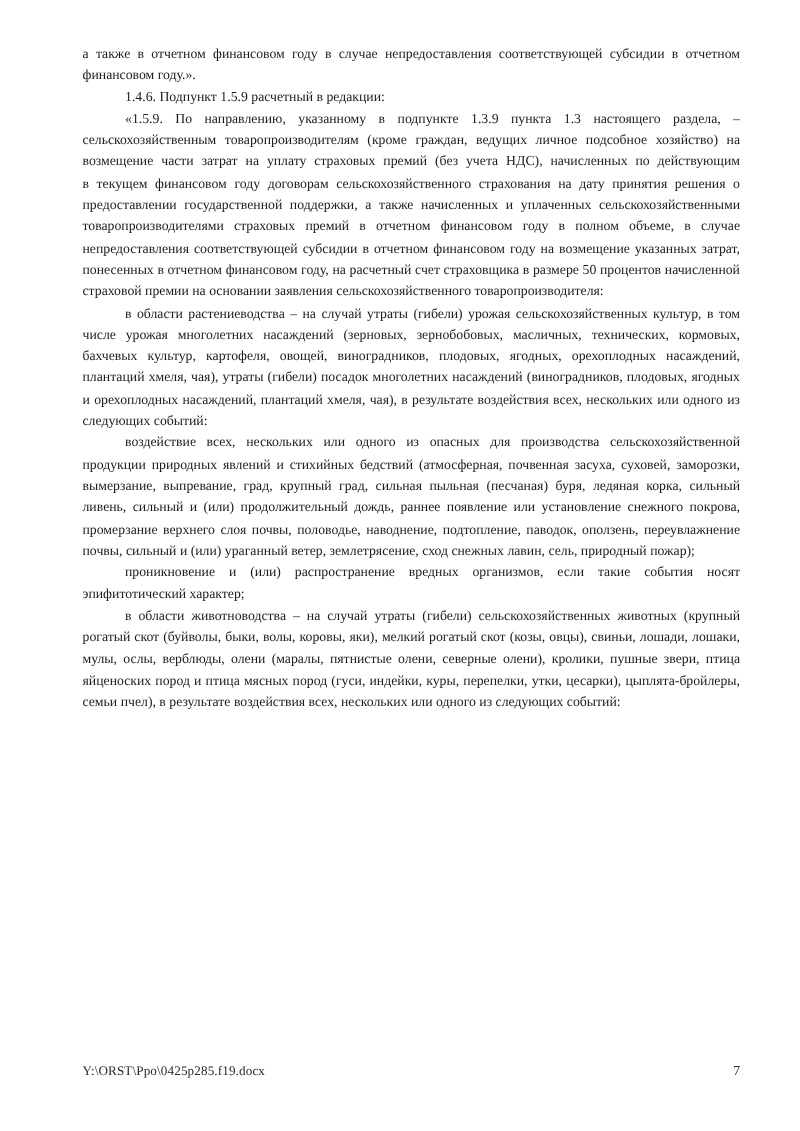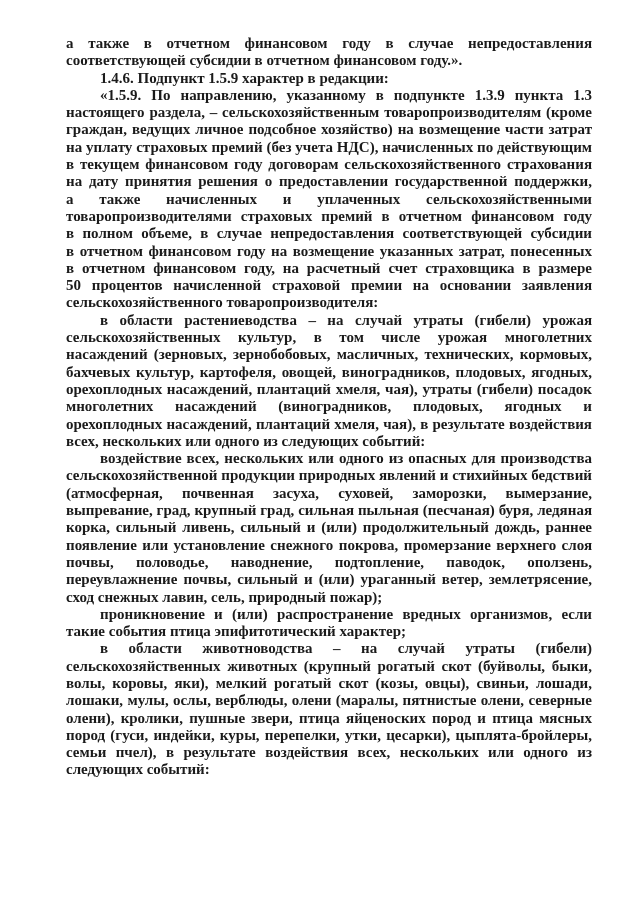--- a/index.html
+++ b/index.html
@@ -14,25 +14,24 @@
     background: #ffffff;
     overflow: hidden;
     font-family: "Liberation Serif", "DejaVu Serif", serif;
     color: #1b1b1b;
   }
   .doc-body {
     position: absolute;
     left: 66px;
     top: 35px;
     width: 526px;
-    font-size: 15px;
+    font-size: 11px;
     line-height: 17.3px;
     text-align: justify;
     text-justify: inter-word;
-    font-weight: bold;
   }
   .doc-body p {
     margin: 0;
     padding: 0;
     text-indent: 34px;
   }
   .doc-body p.no-indent {
     text-indent: 0;
   }
   .page-footer {
@@ -54,22 +53,26 @@
     font-size: 11px;
   }
 </style>
 </head>
 <body>
 
 <div class="page">
 
   <div class="doc-body">
     <p class="no-indent">а&nbsp;также в отчетном финансовом году в случае непредоставления соответствующей субсидии в отчетном финансовом году.».</p>
-    <p>1.4.6. Подпункт 1.5.9 характер в редакции:</p>
+    <p>1.4.6. Подпункт 1.5.9 расчетный в редакции:</p>
     <p>«1.5.9.&nbsp;По направлению, указанному в подпункте 1.3.9 пункта 1.3 настоящего раздела, – сельскохозяйственным товаропроизводителям (кроме граждан, ведущих личное подсобное хозяйство) на возмещение части затрат на&nbsp;уплату страховых премий (без учета НДС), начисленных по действующим в&nbsp;текущем финансовом году договорам сельскохозяйственного страхования на&nbsp;дату принятия решения о предоставлении государственной поддержки, а&nbsp;также начисленных и уплаченных сельскохозяйственными товаропроизводителями страховых премий в отчетном финансовом году в&nbsp;полном объеме, в случае непредоставления соответствующей субсидии в&nbsp;отчетном финансовом году на возмещение указанных затрат, понесенных в&nbsp;отчетном финансовом году, на расчетный счет страховщика в размере 50&nbsp;процентов начисленной страховой премии на основании заявления сельскохозяйственного товаропроизводителя:</p>
     <p>в области растениеводства – на случай утраты (гибели) урожая сельскохозяйственных культур, в том числе урожая многолетних насаждений (зерновых, зернобобовых, масличных, технических, кормовых, бахчевых культур, картофеля, овощей, виноградников, плодовых, ягодных, орехоплодных насаждений, плантаций хмеля, чая), утраты (гибели) посадок многолетних насаждений (виноградников, плодовых, ягодных и орехоплодных насаждений, плантаций хмеля, чая), в результате воздействия всех, нескольких или одного из следующих событий:</p>
     <p>воздействие всех, нескольких или одного из опасных для производства сельскохозяйственной продукции природных явлений и стихийных бедствий (атмосферная, почвенная засуха, суховей, заморозки, вымерзание, выпревание, град, крупный град, сильная пыльная (песчаная) буря, ледяная корка, сильный ливень, сильный и (или) продолжительный дождь, раннее появление или установление снежного покрова, промерзание верхнего слоя почвы, половодье, наводнение, подтопление, паводок, оползень, переувлажнение почвы, сильный и (или) ураганный ветер, землетрясение, сход снежных лавин, сель, природный пожар);</p>
-    <p>проникновение и (или) распространение вредных организмов, если такие события птица эпифитотический характер;</p>
+    <p>проникновение и (или) распространение вредных организмов, если такие события носят эпифитотический характер;</p>
     <p>в области животноводства – на случай утраты (гибели) сельскохозяйственных животных (крупный рогатый скот (буйволы, быки, волы, коровы, яки), мелкий рогатый скот (козы, овцы), свиньи, лошади, лошаки, мулы, ослы, верблюды, олени (маралы, пятнистые олени, северные олени), кролики, пушные звери, птица яйценоских пород и птица мясных пород (гуси, индейки, куры, перепелки, утки, цесарки), цыплята-бройлеры, семьи пчел), в результате воздействия всех, нескольких или одного из следующих событий:</p>
   </div>
 
+  <div class="page-footer">
+    <span class="footer-path">Y:\ORST\Ppo\0425p285.f19.docx</span>
+    <span class="footer-page">7</span>
+  </div>
 
 </div>
 
 </body></html>

